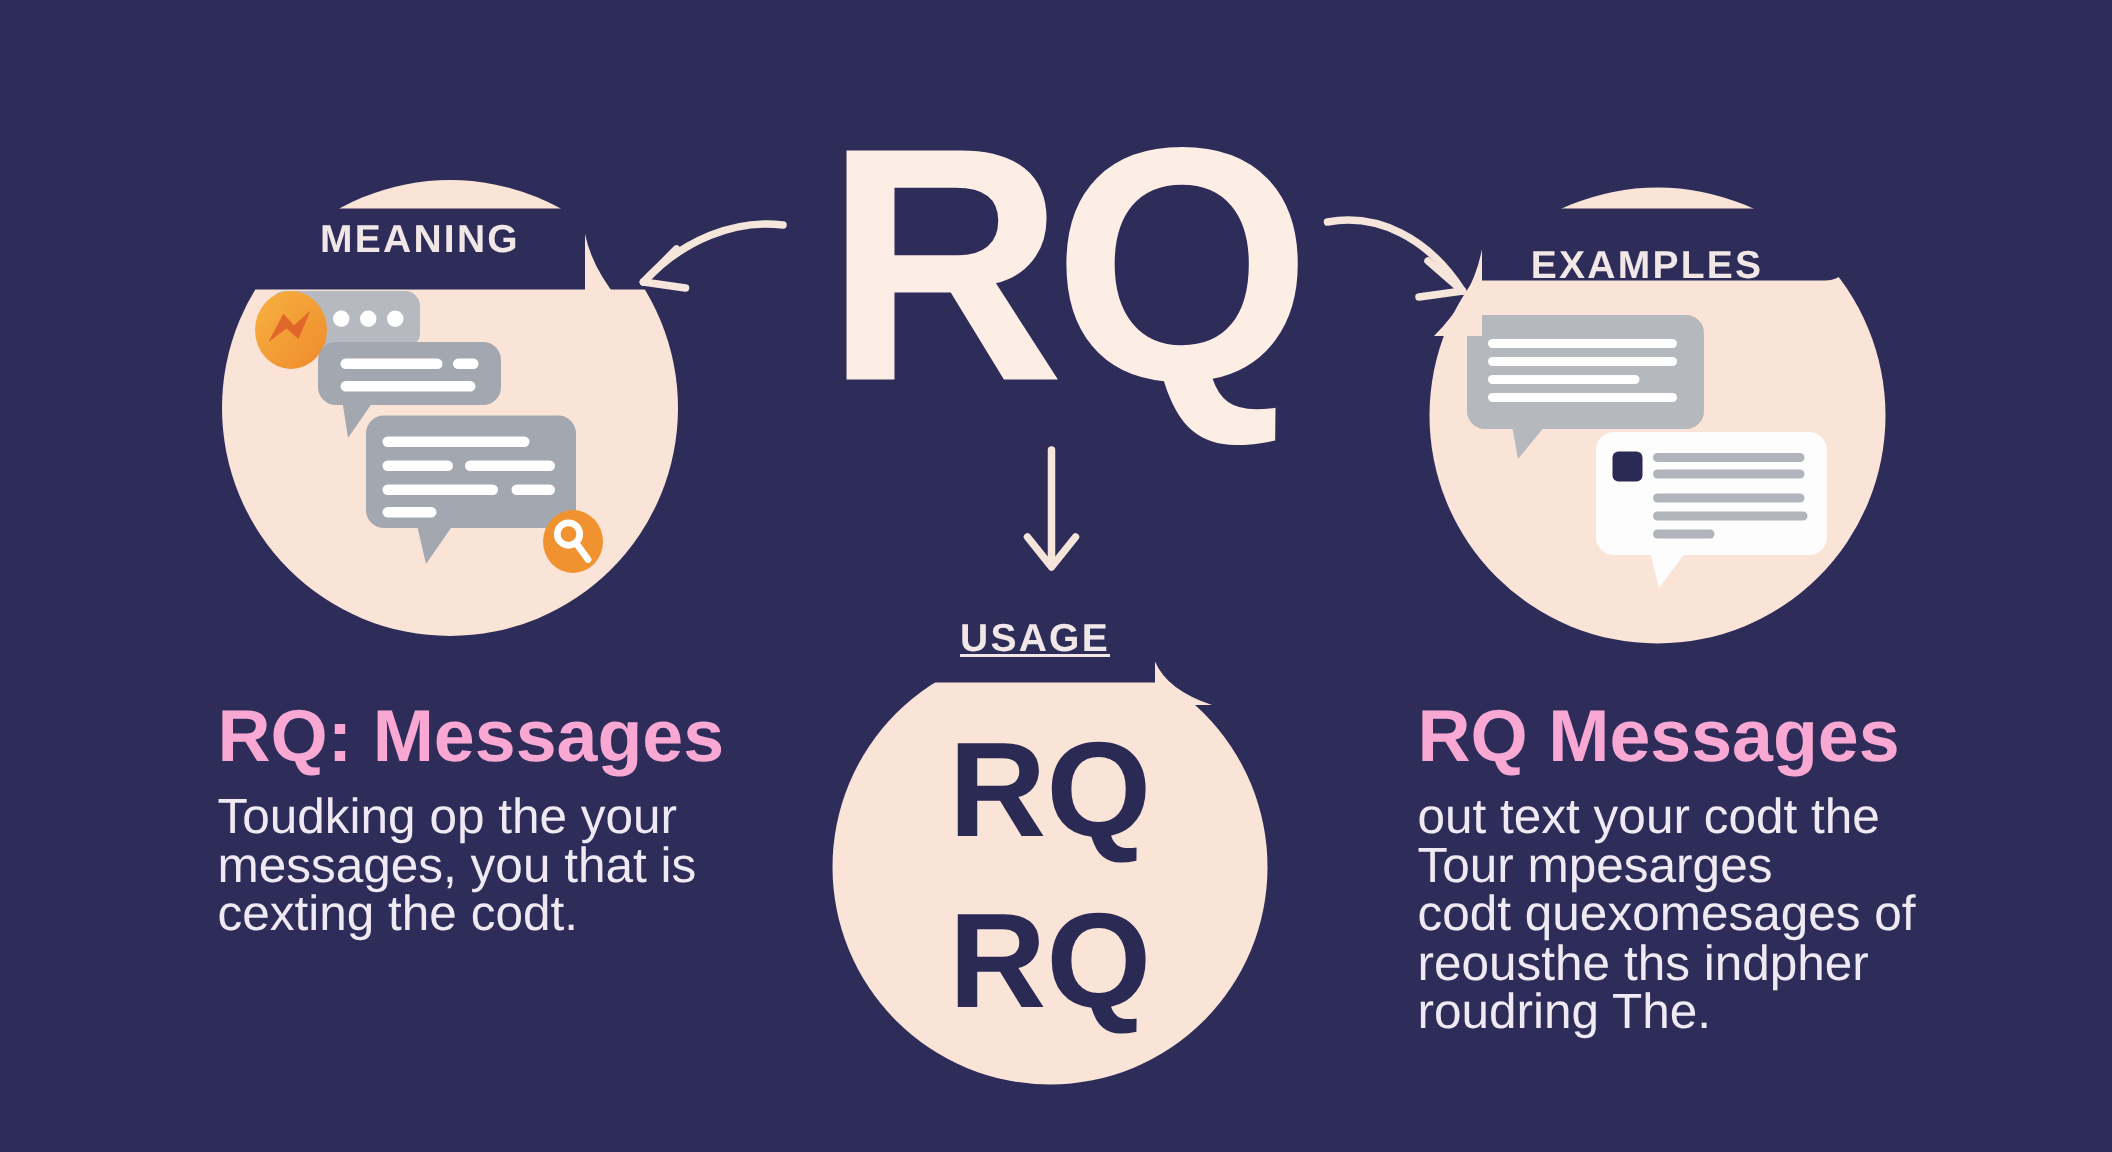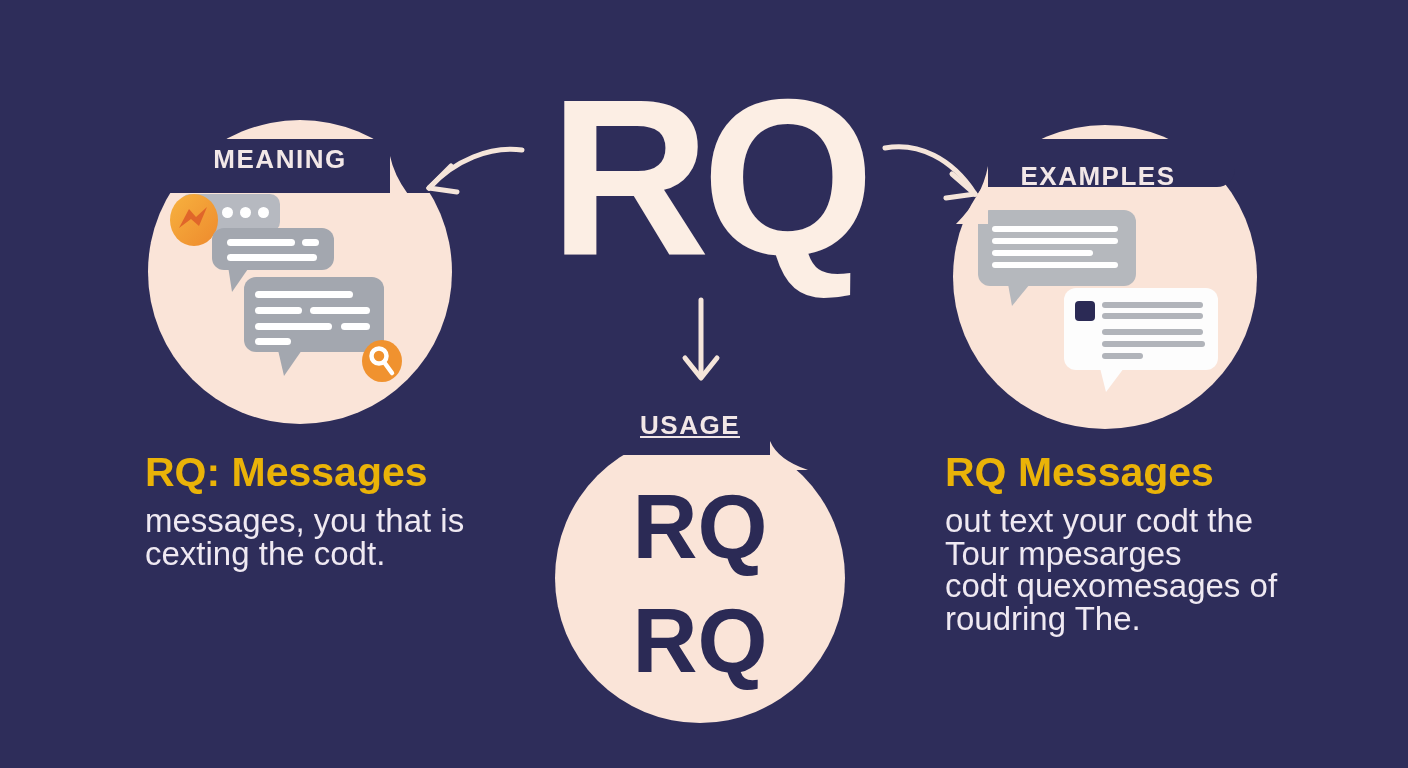--- a/index.html
+++ b/index.html
@@ -18,21 +18,21 @@
   .bigterm{position:absolute;left:523px;top:66px;width:370px;text-align:center;
     font-size:222px;line-height:1;font-weight:700;letter-spacing:-8px;color:var(--cream);}
   .bubble{position:absolute;border-radius:12px;}
   .mline{position:absolute;height:7px;border-radius:4px;background:#fff;}
   .gline{position:absolute;height:6px;border-radius:3px;background:var(--lineg);}
   .dot{position:absolute;width:11px;height:11px;border-radius:50%;background:#fff;}
   .usage-term{position:absolute;left:555px;top:470px;width:290px;text-align:center;
     color:var(--navy);font-weight:700;font-size:90px;}
   .usage-term div{line-height:114px;}
   .textcol{position:absolute;width:340px;}
-  .textcol h2{margin:0 0 12px 0;font-size:41px;line-height:1;font-weight:700;color:#eab308;}
+  .textcol h2{margin:15px 0 12px 0;font-size:49px;line-height:1;font-weight:700;color:#f9a8d4;}
   .textcol p{margin:0;font-size:33px;line-height:32.5px;font-weight:400;color:var(--body);}
   svg{position:absolute;overflow:visible;}
 </style>
 </head>
 <body>
 
 <div id="canvas">
 
   <div>
     <div class="circle" style="left:148px;top:120px;width:304px;height:304px;"></div>
@@ -151,25 +151,27 @@
 
     <div class="band" style="left:988px;top:139px;width:247px;height:48px;border-radius:0 0 18px 0;"></div>
     <svg style="left:948px;top:162px;" width="44" height="66" viewBox="0 0 44 66">
       <path d="M 40 4 Q 34 36 8 62 L 40 62 Z" fill="#fae4d8"></path>
     </svg>
     <div class="label" style="left:988px;top:152px;width:220px;height:48px;">EXAMPLES</div>
   </div>
 
   <div class="textcol" style="left:145px;top:452px;">
     <h2>RQ: Messages</h2>
+    <p>Toudking op the your</p>
     <p>messages, you that is</p>
     <p>cexting the codt.</p>
   </div>
 
   <div class="textcol" style="left:945px;top:452px;">
     <h2>RQ Messages</h2>
     <p>out text your codt the</p>
     <p>Tour mpesarges</p>
     <p>codt quexomesages of</p>
+    <p>reousthe ths indpher</p>
     <p>roudring The.</p>
   </div>
 
 </div>
 
 </body></html>

